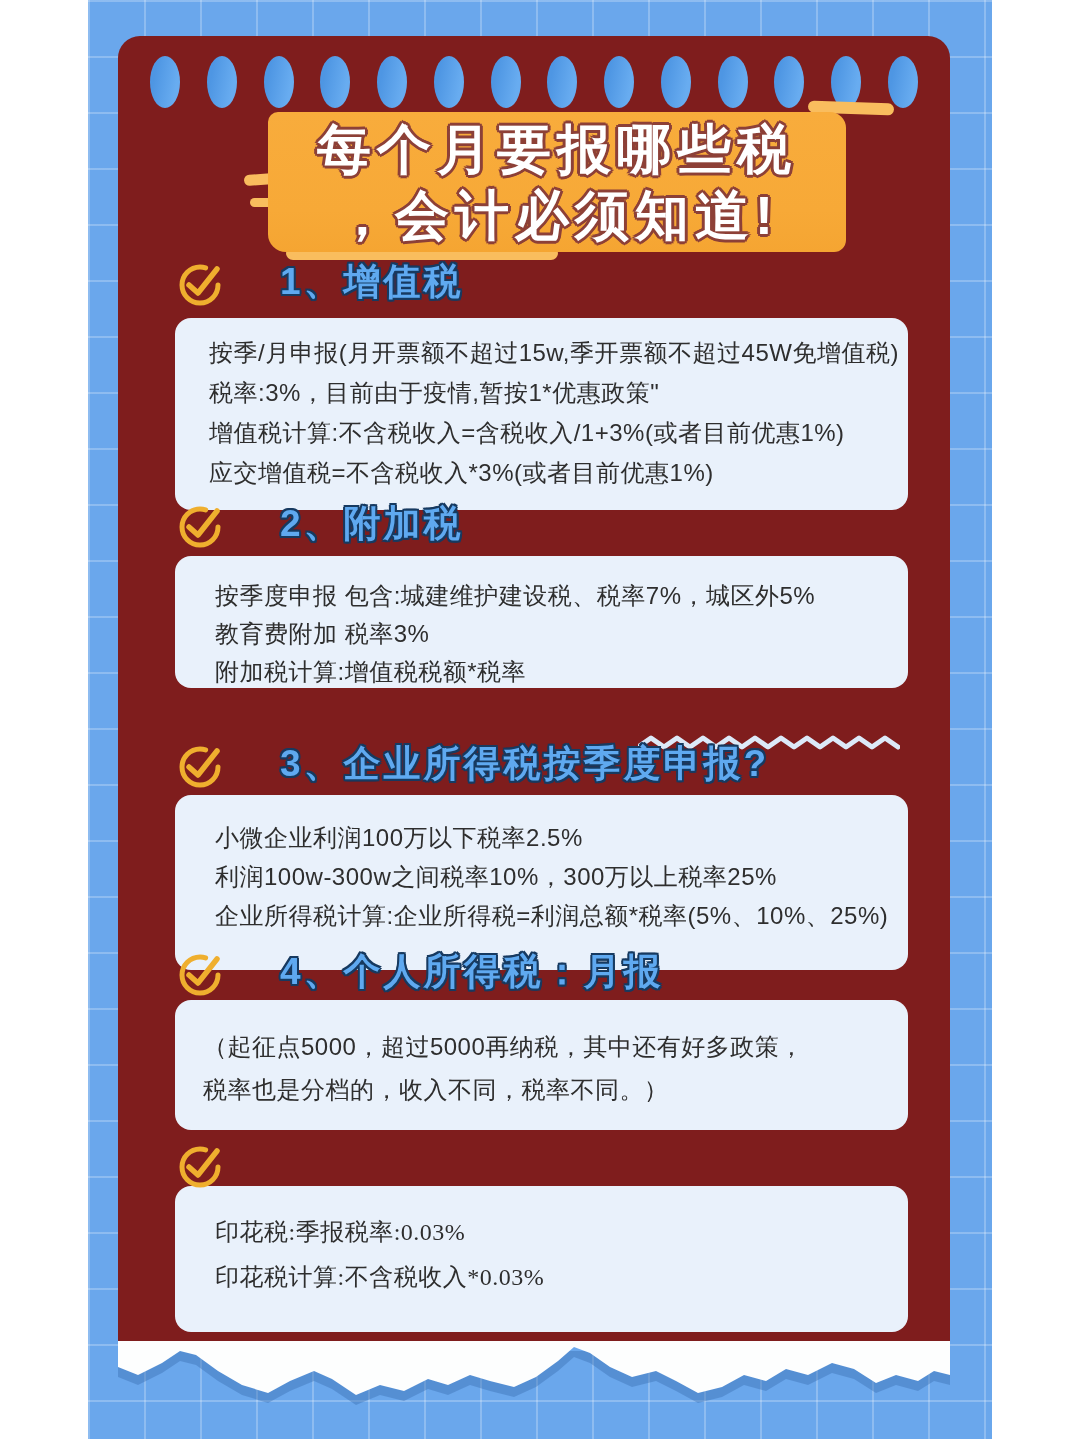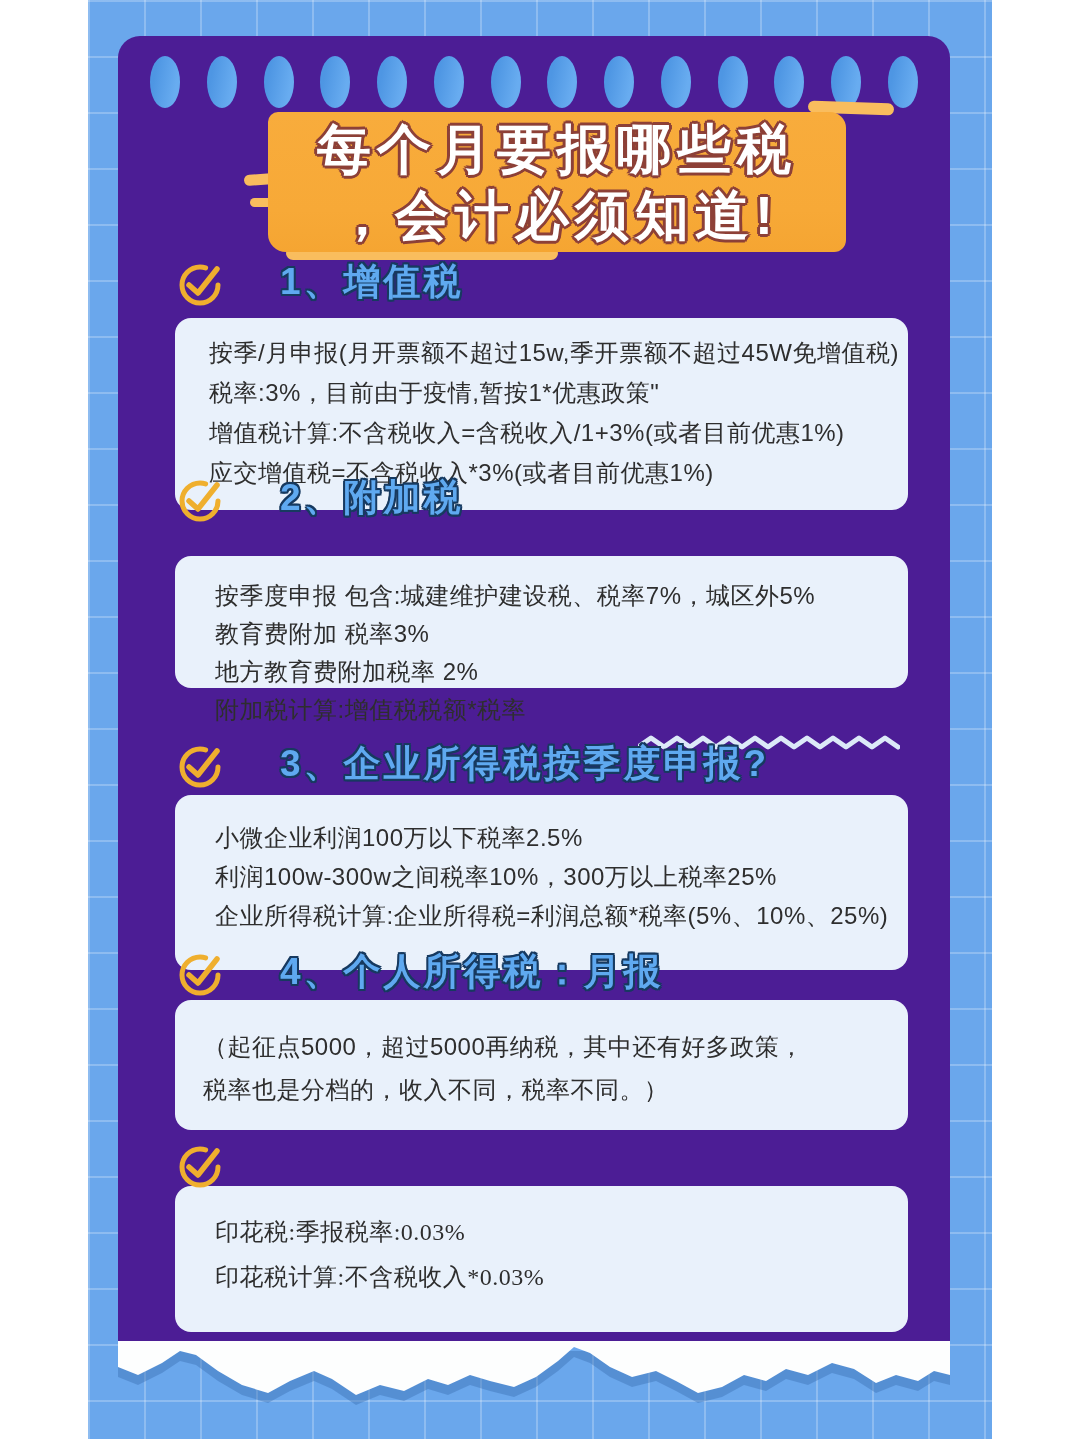--- a/index.html
+++ b/index.html
@@ -8,21 +8,21 @@
 
   
   .blue-panel{position:absolute;left:88px;top:0;width:904px;height:1439px;
     background-color:#6AA7EC;
     background-image:
       repeating-linear-gradient(to right, rgba(255,255,255,.24) 0 2px, transparent 2px 56px),
       repeating-linear-gradient(to bottom, rgba(255,255,255,.24) 0 2px, transparent 2px 56px);}
 
   
   .paper{position:absolute;left:118px;top:36px;width:832px;height:1306px;
-    background:#4c1d95;border-radius:22px 22px 0 0;}
+    background:#7f1d1d;border-radius:22px 22px 0 0;}
 
   .torn{position:absolute;left:118px;top:1341px;width:832px;height:86px;
     filter:drop-shadow(0 10px 0 rgba(56,108,175,0.40));}
 
   
   .dots{position:absolute;left:0;top:20px;width:100%;box-sizing:border-box;
     padding:0 32px;display:flex;justify-content:space-between;}
   .dot{width:30px;height:52px;border-radius:50%;
     background:linear-gradient(100deg,#4E96E3 20%,#68ACF0 80%);}
 
@@ -99,31 +99,30 @@
     </svg>
     <span class="heading-text">1、增值税</span>
   </div>
   <div class="content-box" style="top:282px;height:192px;padding:15px 0 0 34px;line-height:40px;">
     <div class="box-line">按季/月申报(月开票额不超过15w,季开票额不超过45W免增值税)</div>
     <div class="box-line">税率:3%，目前由于疫情,暂按1*优惠政策"</div>
     <div class="box-line">增值税计算:不含税收入=含税收入/1+3%(或者目前优惠1%)</div>
     <div class="box-line">应交增值税=不含税收入*3%(或者目前优惠1%)</div>
   </div>
 
-  <div class="section-heading" style="top:436px;">
+  <div class="section-heading" style="top:462px;">
     <svg class="check-icon" viewBox="0 0 48 48">
       <circle cx="24" cy="27" r="18" fill="none" stroke="#EFAF2E" stroke-width="5" stroke-linecap="round" stroke-dasharray="90 24"></circle>
       <path d="M13 27 L22 35 L41 11" fill="none" stroke="#EFAF2E" stroke-width="5.5" stroke-linecap="round" stroke-linejoin="round"></path>
     </svg>
     <span class="heading-text">2、附加税</span>
   </div>
   <div class="content-box" style="top:520px;height:132px;padding:21px 0 0 40px;line-height:38px;">
     <div class="box-line">按季度申报 包含:城建维护建设税、税率7%，城区外5%</div>
     <div class="box-line">教育费附加 税率3%</div>
-    <div class="box-line">地方教育费附加税率 2%</div>
     <div class="box-line">附加税计算:增值税税额*税率</div>
   </div>
 
   <div class="section-heading" style="top:702px;">
     <svg class="check-icon" viewBox="0 0 48 48">
       <circle cx="24" cy="27" r="18" fill="none" stroke="#EFAF2E" stroke-width="5" stroke-linecap="round" stroke-dasharray="90 24"></circle>
       <path d="M13 27 L22 35 L41 11" fill="none" stroke="#EFAF2E" stroke-width="5.5" stroke-linecap="round" stroke-linejoin="round"></path>
     </svg>
     <span class="heading-text">3、企业所得税按季度申报?</span>
   </div>

